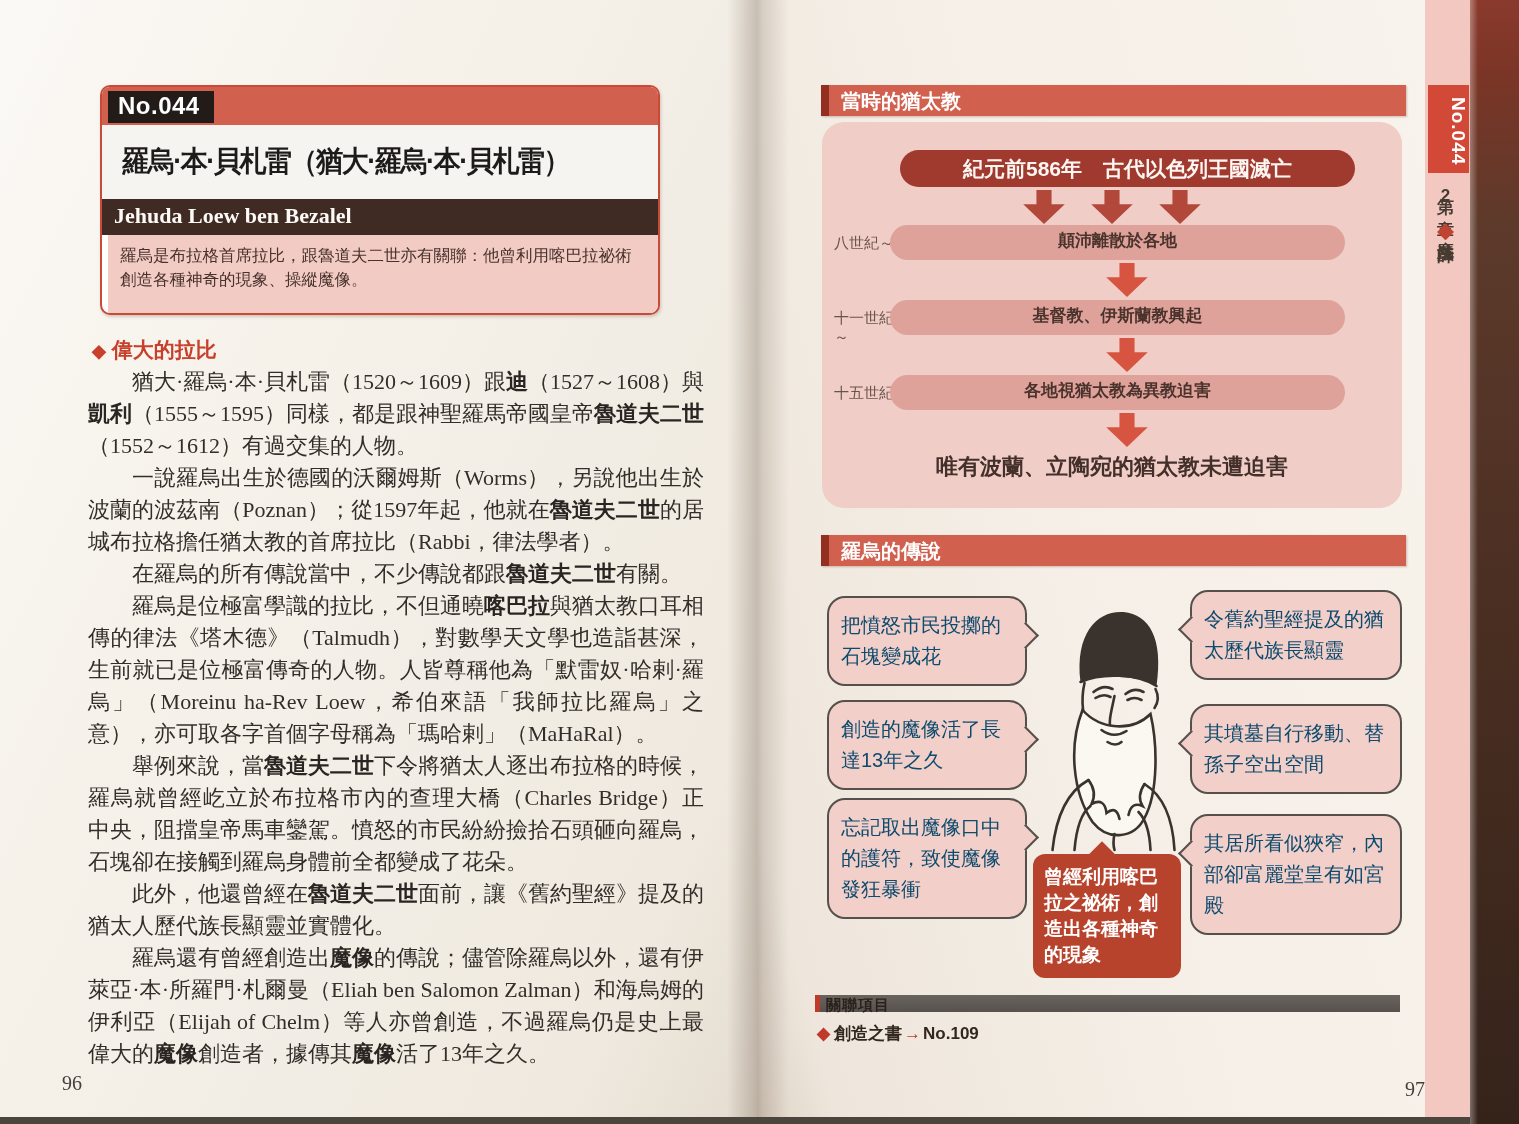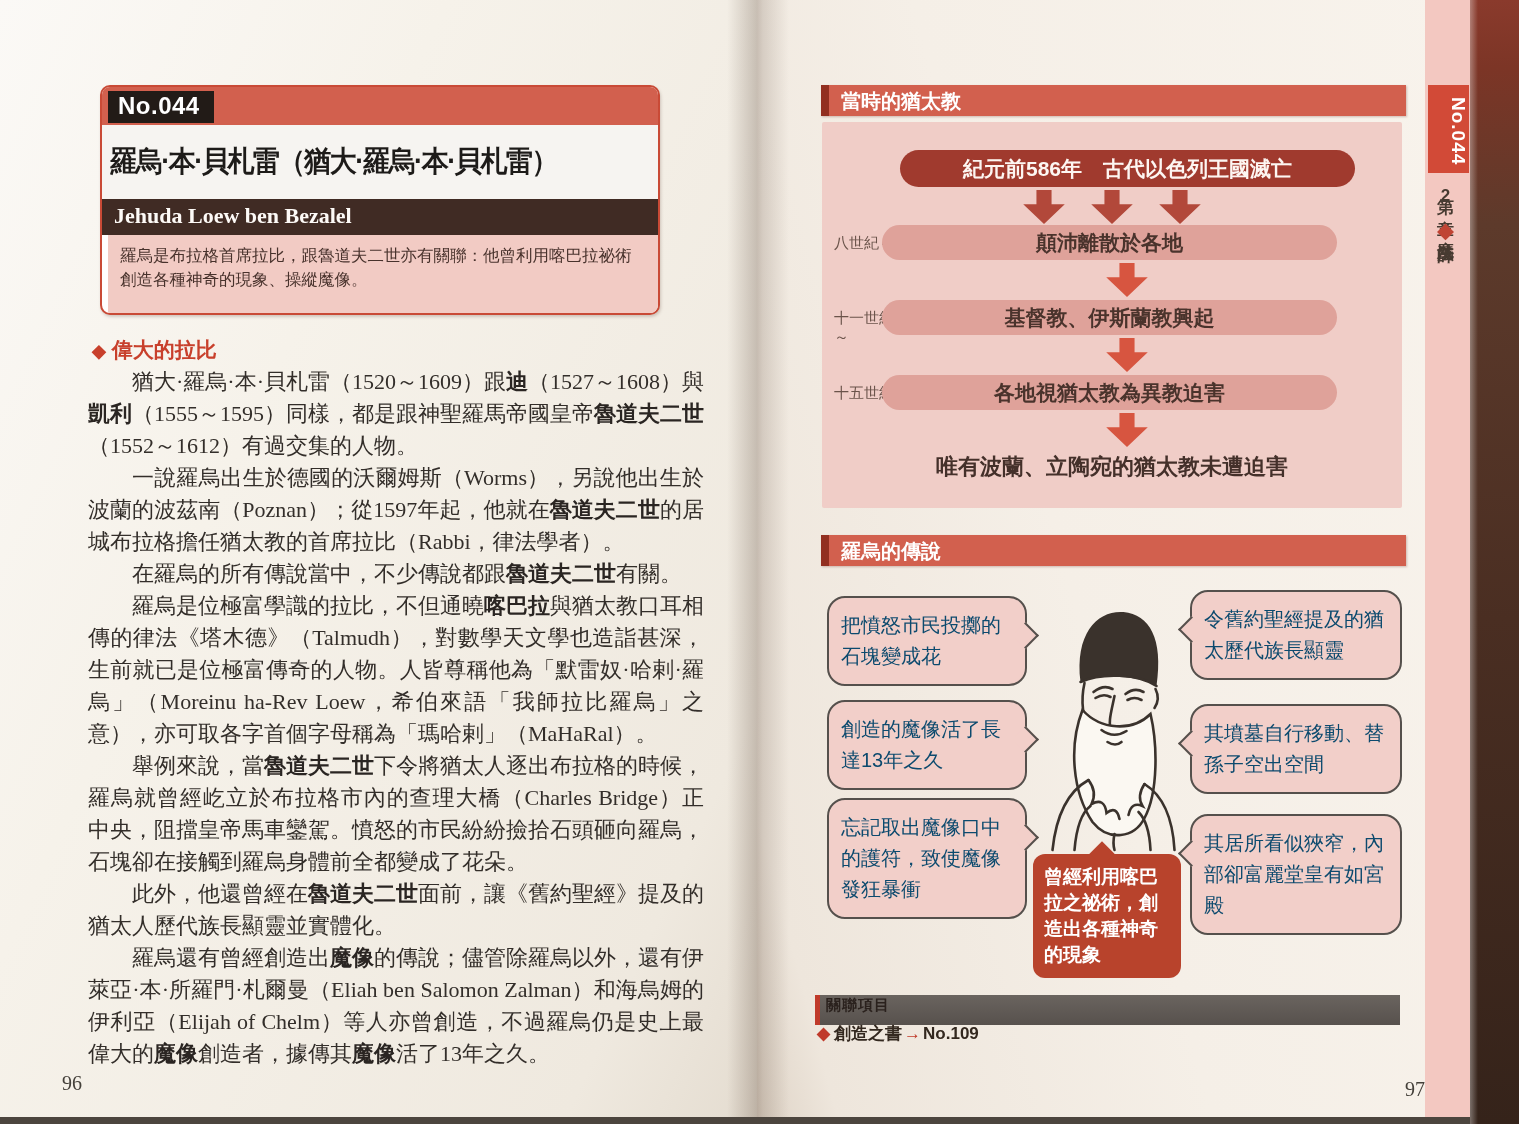--- a/index.html
+++ b/index.html
@@ -15,47 +15,47 @@
   .bottom-edge { position:absolute; left:0; bottom:0; width:1519px; height:7px; background:#4c453e; }
   .book-edge { position:absolute; right:0; top:0; width:49px; height:1124px;
     background:linear-gradient(180deg,#8a3a2c 0%,#7c3526 6%,#5d3a2b 20%,#4a2e22 55%,#35231a 100%); }
   .book-edge::before { content:""; position:absolute; left:0; top:0; width:8px; height:100%;
     background:linear-gradient(90deg, rgba(255,255,255,.35), rgba(255,255,255,0)); }
 
   
   .header-card { position:absolute; left:100px; top:85px; width:560px; border:2px solid #c94a36; border-radius:10px; overflow:hidden; background:#fff; box-shadow:1px 2px 3px rgba(100,70,60,.25); }
   .hc-topbar { height:38px; background:#d2604e; position:relative; }
   .hc-no { position:absolute; left:6px; top:4px; background:#221b17; color:#fff; font-weight:bold; font-size:24px; padding:1px 14px 3px 10px; letter-spacing:.5px; }
-  .hc-title { height:74px; background:#f6f4f1; color:#1d1b19; font-weight:900; font-size:29px; letter-spacing:-1.5px; display:flex; align-items:center; padding:0 8px; white-space:nowrap; transform-origin:left center; }
+  .hc-title { height:74px; background:#f6f4f1; color:#1d1b19; font-weight:900; font-size:29px; letter-spacing:-1.5px; display:flex; align-items:center; padding:0 20px; white-space:nowrap; transform-origin:left center; }
   .hc-title span { display:inline-block; transform:scaleX(.93); transform-origin:left center; }
   .hc-enbar { height:36px; background:#402b24; color:#fdfaf7; font-family:"Liberation Serif",serif; font-weight:bold; font-size:22px; padding:4px 0 0 12px; }
   .hc-summary { background:#f2cbc4; color:#48322c; font-size:16.5px; line-height:24px; padding:8px 12px 22px 12px; min-height:66px;margin-left:6px; }
 
   .section-heading { position:absolute; left:92px; top:336px; font-size:21px; font-weight:bold; color:#c8402c; }
   .sh-marker { color:#c8402c; margin-right:6px; font-size:18px; }
 
   .body-text { position:absolute; left:88px; top:366px; width:616px; font-family:"Liberation Serif",serif; font-size:22px; line-height:32px; color:#332e2a; text-align:justify; }
   .body-text p { text-indent:2em; }
   .body-text .b { font-family:"Liberation Sans",sans-serif; font-weight:bold; color:#2a2522; }
 
   .pageno { position:absolute; font-size:20px; color:#44403a; font-family:"Liberation Serif",serif; }
   .pageno-left { left:62px; top:1072px; }
   .pageno-right { left:648px; top:1078px; }
 
   
   .sec-bar { position:absolute; left:64px; width:585px; height:31px; background:#d2604e; border-left:8px solid #922f20; color:#fff; font-weight:bold; font-size:20px; padding:3px 0 0 12px; box-shadow:1px 1px 2px rgba(120,60,50,.3); }
   .sec-bar-1 { top:85px; }
   .sec-bar-2 { top:535px; }
 
-  .flow-panel { position:absolute; left:65px; top:122px; width:580px; height:386px; background:#f0cdc7; border-radius:2px; }
+  .flow-panel { position:absolute; left:65px; top:122px; width:580px; height:386px; background:#f0cdc7; border-radius:22px; }
   .flow-start { position:absolute; left:78px; top:28px; width:455px; height:37px; background:#a03a2e; border-radius:19px; color:#fdf6f2; font-weight:bold; font-size:21px; text-align:center; padding-top:5px; }
   .arrows3 { position:absolute; left:0; top:68px; width:100%; text-align:center; }
   .arrows3 svg { margin:0 10px; } 
   .era { position:absolute; left:12px; width:70px; font-size:15px; color:#6a534a; }
-  .pill { position:absolute; left:60px; width:455px; height:35px; background:#dfa29a; border-radius:18px; color:#4a332c; font-weight:bold; font-size:21px; text-align:center; padding-top:4px; }
+  .pill { position:absolute; left:68px; width:455px; height:35px; background:#dfa29a; border-radius:18px; color:#4a332c; font-weight:bold; font-size:17px; text-align:center; padding-top:4px; }
   .era-1 { top:112px; } .pill-1 { top:103px; }
   .era-2 { top:187px; } .pill-2 { top:178px; }
   .era-3 { top:262px; } .pill-3 { top:253px; }
   .sarrow { position:absolute; left:283px; }
   .sa-1 { top:141px; } .sa-2 { top:216px; } .sa-3 { top:291px; }
   .flow-end { position:absolute; left:0; top:330px; width:100%; text-align:center; font-weight:bold; font-size:22px; color:#44302a; }
 
   
   .legend { position:absolute; left:58px; top:572px; width:600px; height:410px; }
   .bubble { position:absolute; background:#f2cfc9; border:2px solid #55504c; border-radius:18px; color:#0c4a6e; font-size:20px; line-height:31px; padding:12px 12px; }
@@ -65,21 +65,21 @@
   .bub-l1 { left:12px; top:24px;  width:200px; }
   .bub-l2 { left:12px; top:128px; width:200px; }
   .bub-l3 { left:12px; top:226px; width:200px; }
   .bub-r1 { left:375px; top:18px;  width:212px; }
   .bub-r2 { left:375px; top:132px; width:212px; }
   .bub-r3 { left:375px; top:242px; width:212px; }
   .portrait { position:absolute; left:205px; top:10px; }
   .callout { position:absolute; left:218px; top:282px; width:148px; background:#b8432c; border-radius:12px; color:#fff; font-weight:bold; font-size:19px; line-height:26px; padding:10px 11px; }
   .callout::before { content:""; position:absolute; left:60px; top:-9px; width:18px; height:18px; background:#b8432c; transform:rotate(45deg); }
 
-  .rel-bar { position:absolute; left:58px; top:995px; width:585px; height:30px; background:linear-gradient(180deg,#6a645f,#57514d); border-left:5px solid #c03a2a; color:#2a211d; font-weight:bold; font-size:15px; padding:1px 0 0 6px; letter-spacing:1px; }
+  .rel-bar { position:absolute; left:58px; top:995px; width:585px; height:17px; background:linear-gradient(180deg,#6a645f,#57514d); border-left:5px solid #c03a2a; color:#2a211d; font-weight:bold; font-size:15px; padding:1px 0 0 6px; letter-spacing:1px; }
   .rel-item { position:absolute; left:60px; top:1022px; font-size:17px; color:#33281f; font-weight:bold; }
   .rel-diamond { color:#c03a2a; margin-right:4px; }
   .rel-arrow { color:#c03a2a; font-weight:bold; margin:0 2px; }
 
   
   .side-strip { position:absolute; left:1425px; top:0; width:45px; height:1118px; background:#f3c8c1; }
   .side-no { position:absolute; left:1428px; top:85px; width:41px; height:88px; background:#d24a37; color:#fff; font-weight:bold; font-size:19px; writing-mode:vertical-rl; text-align:center; letter-spacing:1px; padding-top:4px; }
   .side-chapter { position:absolute; left:1434px; top:184px; writing-mode:vertical-rl; text-orientation:upright; font-size:17px; font-weight:bold; color:#473a31; letter-spacing:2px; }
   .side-diamond { color:#c04434; }
 

